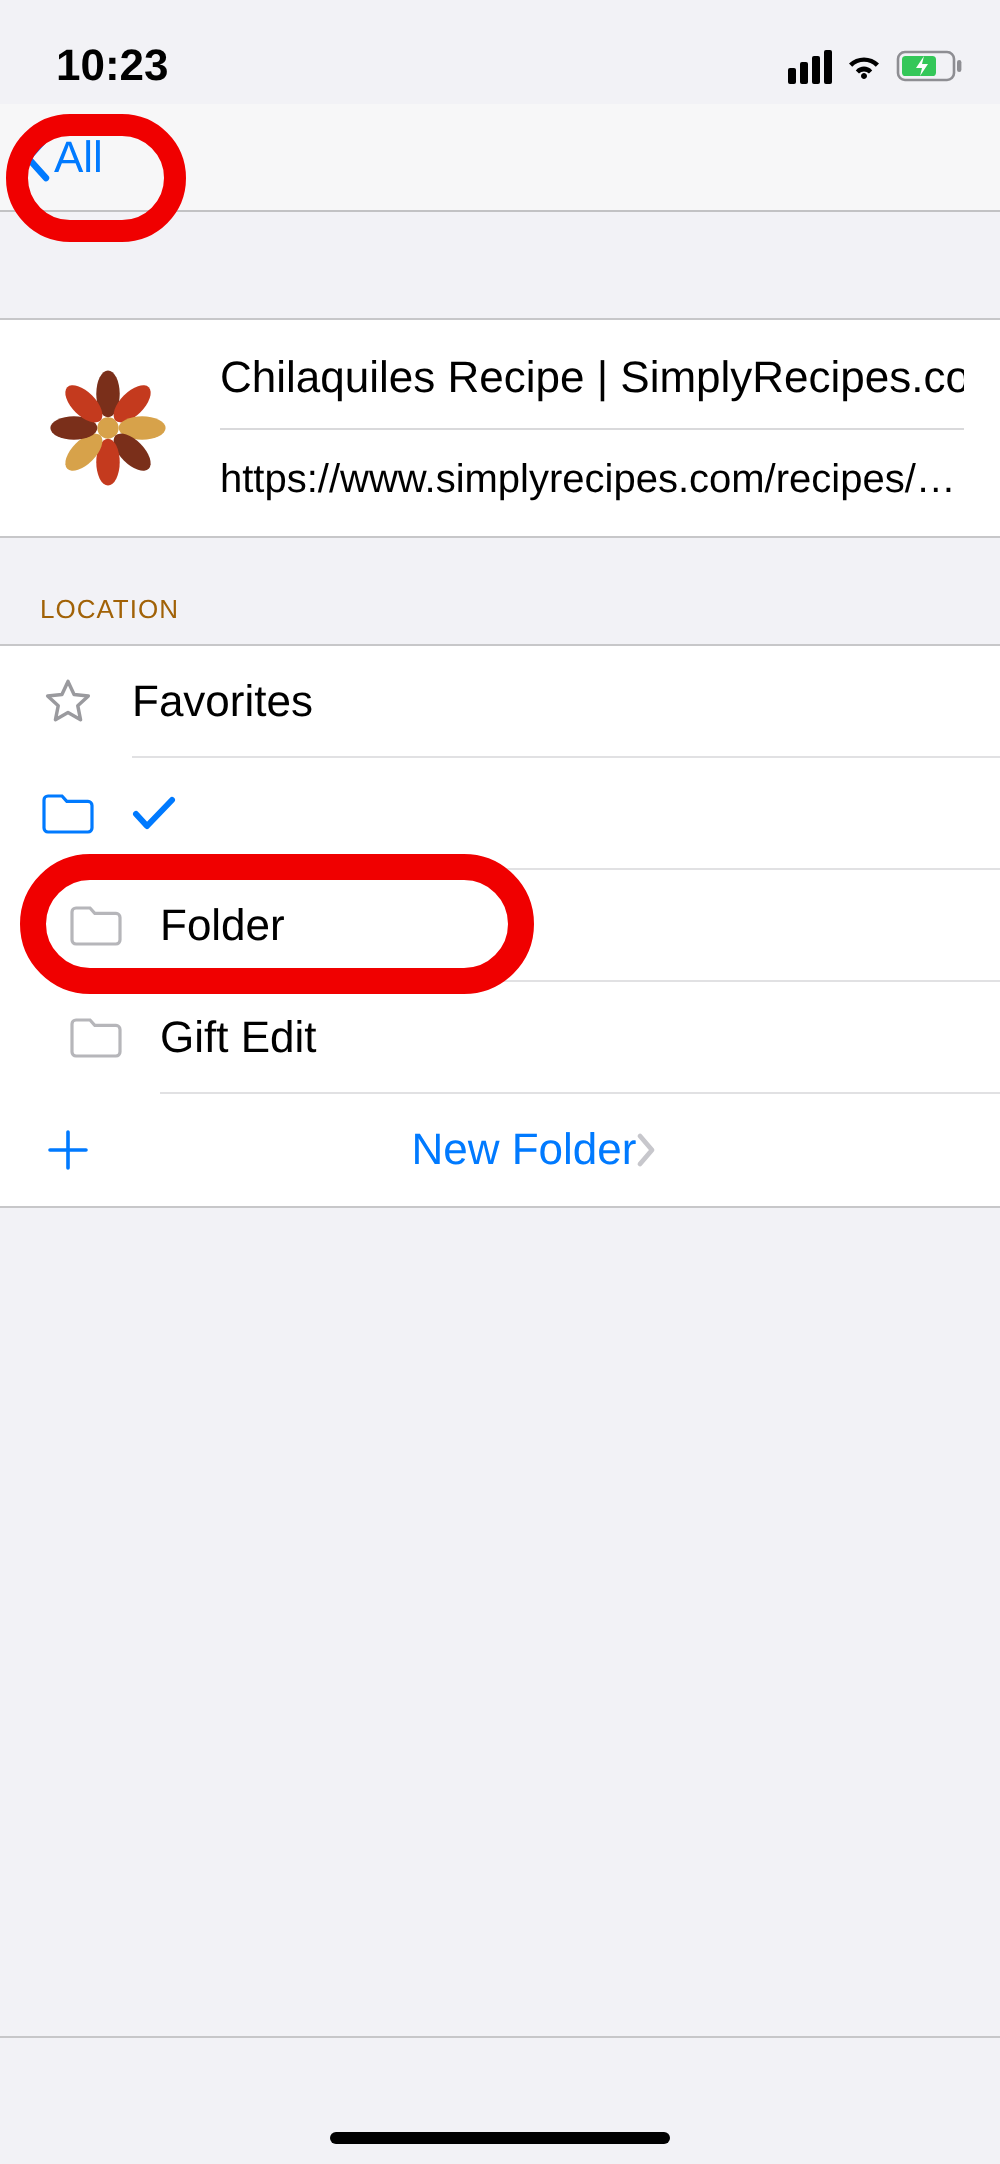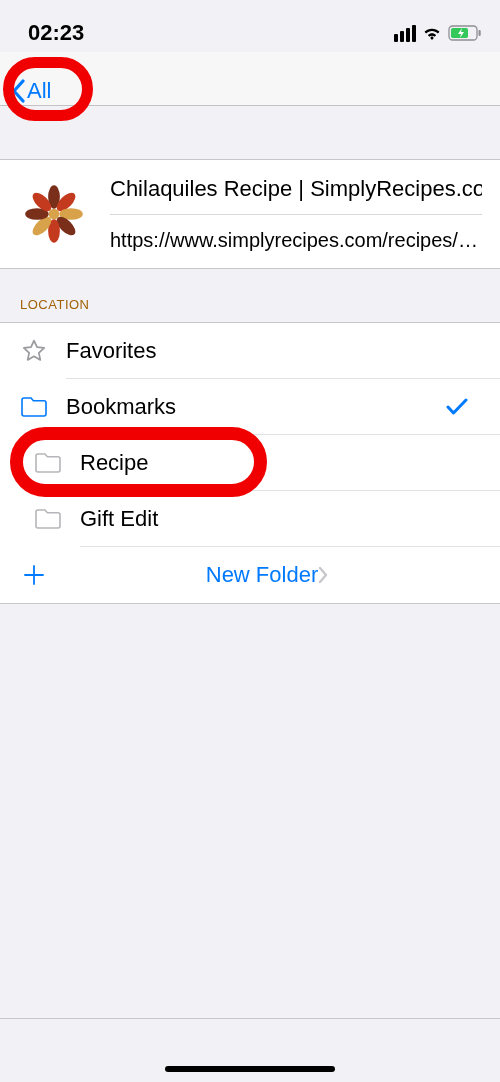--- a/index.html
+++ b/index.html
@@ -12,21 +12,21 @@
 
   .bars { display:flex; align-items:flex-end; gap:2px; }
   .bars span { width:4px; background:#000; border-radius:1px; display:inline-block; }
   .bars span:nth-child(1){height:8px;}
   .bars span:nth-child(2){height:11px;}
   .bars span:nth-child(3){height:14px;}
   .bars span:nth-child(4){height:17px;}
 
   
   .nav-bar { position:relative; height:54px; display:flex; align-items:center; justify-content:center; border-bottom:1px solid #c2c2c4; background:#f7f7f8;}
-  .nav-back { position:absolute; left:10px; top:12px; height:100%; display:flex; align-items:center; color:#007aff; font-size:22px; }
+  .nav-back { position:absolute; left:10px; top:0; height:100%; display:flex; align-items:center; color:#007aff; font-size:22px; }
   .nav-back .chev { margin-right:1px; }
   .nav-title { font-size:22px; font-weight:600; color:#000; }
 
   .spacer-top { height:53px; }
 
   
   .bookmark-card { background:#fff; border-top:1px solid #c7c7c9; border-bottom:1px solid #c7c7c9; display:flex; padding:14px 18px 14px 16px; align-items:center;}
   .bookmark-icon { width:76px; height:76px; flex:0 0 76px; display:flex; align-items:center; justify-content:center; margin-right:18px;}
   .bookmark-fields { flex:1; min-width:0;}
   .bm-title { font-size:22px; color:#000; padding:2px 0 12px 0; border-bottom:1px solid #d9d9db; white-space:nowrap; overflow:hidden;}
@@ -51,21 +51,21 @@
   .home-ind { position:absolute; bottom:10px; left:50%; transform:translateX(-50%); width:170px; height:6px; background:#000; border-radius:3px;}
 
   
   .callout-back { position:absolute; left:3px; top:57px; width:90px; height:64px; border:11px solid #f00000; border-radius:32px; z-index:50; pointer-events:none;}
   .callout-recipes { position:absolute; left:10px; top:427px; width:257px; height:70px; border:13px solid #f00000; border-radius:40px; z-index:50; pointer-events:none;}
 </style>
 </head>
 <body>
 
 <div class="status-bar">
-  <span>02:23</span>
+  <span>10:23</span>
   <div class="status-right">
     <span class="bars">
         <span></span>
         <span></span>
         <span></span>
         <span></span>
       </span>
     <svg width="22" height="16" viewBox="0 0 22 16">
         <path d="M11 14.5c.8 0 1.5-.7 1.5-1.5s-.7-1.5-1.5-1.5-1.5.7-1.5 1.5.7 1.5 1.5 1.5zm-4.1-4.3l1.6 1.6c.7-.7 1.6-1.1 2.5-1.1s1.8.4 2.5 1.1l1.6-1.6C13.9 8.9 12.5 8.3 11 8.3s-2.9.6-4.1 1.9zM3.5 6.8l1.6 1.6C6.7 6.8 8.8 5.9 11 5.9s4.3.9 5.9 2.5l1.6-1.6C16.5 4.8 13.8 3.7 11 3.7S5.5 4.8 3.5 6.8z" fill="#000"></path>
       </svg>
@@ -126,35 +126,34 @@
       </div>
   </div>
 
   <div class="row">
     <span class="icon">
       <svg width="28" height="22" viewBox="0 0 28 22">
           <path d="M2 4c0-1.1.9-2 2-2h7l2.4 2.7H24c1.1 0 2 .9 2 2V18c0 1.1-.9 2-2 2H4c-1.1 0-2-.9-2-2V4z" fill="none" stroke="#007aff" stroke-width="1.6"></path>
         </svg>
     </span>
     <div class="row-content">
-      <span class="row-label">Bookmarks</span>
       <svg class="check" width="22" height="18" viewBox="0 0 22 18">
           <path d="M2 9l5.5 6L20 2" stroke="#007aff" stroke-width="3" fill="none" stroke-linecap="round" stroke-linejoin="round"></path>
         </svg>
     </div>
   </div>
 
   <div class="row indent">
     <span class="icon">
       <svg width="28" height="22" viewBox="0 0 28 22">
           <path d="M2 4c0-1.1.9-2 2-2h7l2.4 2.7H24c1.1 0 2 .9 2 2V18c0 1.1-.9 2-2 2H4c-1.1 0-2-.9-2-2V4z" fill="none" stroke="#b6b6ba" stroke-width="1.6"></path>
         </svg>
     </span>
     <div class="row-content">
-        <span class="row-label">Recipe</span>
+        <span class="row-label">Folder</span>
       </div>
   </div>
 
   <div class="row indent">
     <span class="icon">
       <svg width="28" height="22" viewBox="0 0 28 22">
           <path d="M2 4c0-1.1.9-2 2-2h7l2.4 2.7H24c1.1 0 2 .9 2 2V18c0 1.1-.9 2-2 2H4c-1.1 0-2-.9-2-2V4z" fill="none" stroke="#b6b6ba" stroke-width="1.6"></path>
         </svg>
     </span>
     <div class="row-content">

